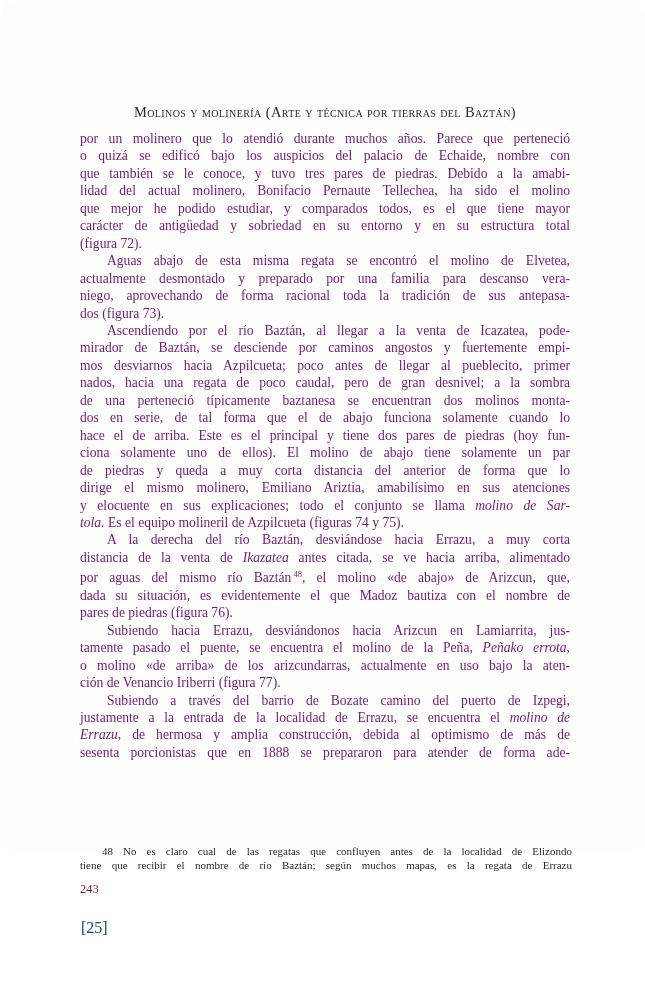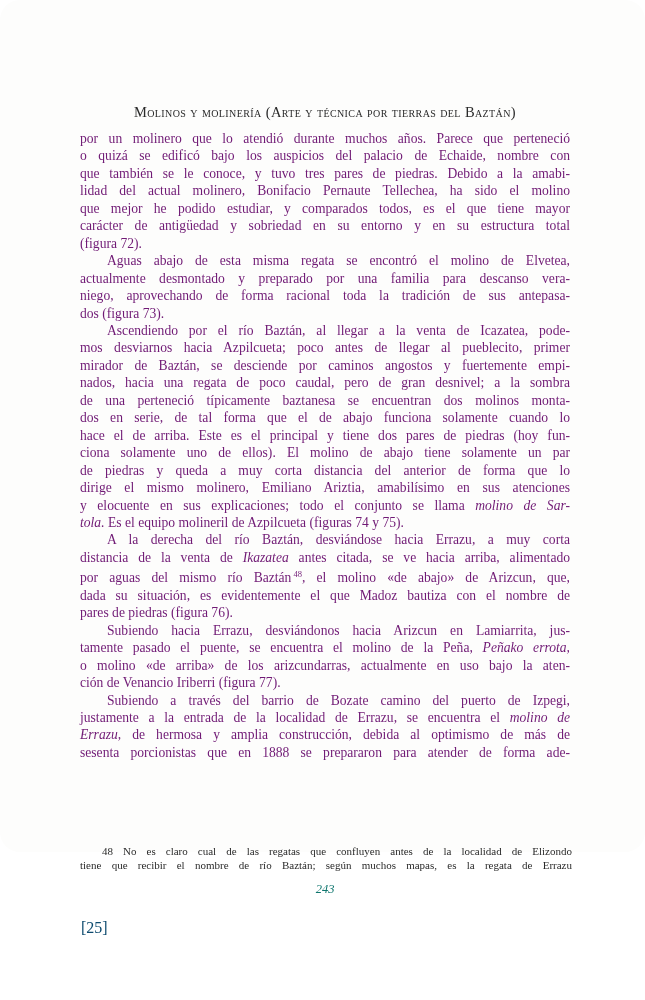--- a/index.html
+++ b/index.html
@@ -74,24 +74,23 @@
     left: 81px;
     font-size: 16px;
     color: #0c4a6e;
     margin-top: 37px;
   }
   .footer-right {
     position: absolute;
     top: 882px;
     left: 80px;
     width: 490px;
-    text-align: center;
+    text-align: left;
     font-size: 12.5px;
-    color: #0f766e;
-    font-style: italic;
+    color: #7f1d1d;
   }
 </style>
 </head>
 <body>
 
 <div class="page">
 
   <div class="running-head">Molinos y molinería (Arte y técnica por tierras del Baztán)</div>
 
   <div class="content" id="body-text">
@@ -100,22 +99,22 @@
       <div class="line"><span>que también se le conoce, y tuvo tres pares de piedras. Debido a la amabi-</span></div>
       <div class="line"><span>lidad del actual molinero, Bonifacio Pernaute Tellechea, ha sido el molino</span></div>
       <div class="line"><span>que mejor he podido estudiar, y comparados todos, es el que tiene mayor</span></div>
       <div class="line"><span>carácter de antigüedad y sobriedad en su entorno y en su estructura total</span></div>
       <div class="line line-end"><span>(figura 72).</span></div>
       <div class="line line-indent"><span>Aguas abajo de esta misma regata se encontró el molino de Elvetea,</span></div>
       <div class="line"><span>actualmente desmontado y preparado por una familia para descanso vera-</span></div>
       <div class="line"><span>niego, aprovechando de forma racional toda la tradición de sus antepasa-</span></div>
       <div class="line line-end"><span>dos (figura 73).</span></div>
       <div class="line line-indent"><span>Ascendiendo por el río Baztán, al llegar a la venta de Icazatea, pode-</span></div>
+      <div class="line"><span>mirador de Baztán, se desciende por caminos angostos y fuertemente empi-</span></div>
       <div class="line"><span>mos desviarnos hacia Azpilcueta; poco antes de llegar al pueblecito, primer</span></div>
-      <div class="line"><span>mirador de Baztán, se desciende por caminos angostos y fuertemente empi-</span></div>
       <div class="line"><span>nados, hacia una regata de poco caudal, pero de gran desnivel; a la sombra</span></div>
       <div class="line"><span>de una perteneció típicamente baztanesa se encuentran dos molinos monta-</span></div>
       <div class="line"><span>dos en serie, de tal forma que el de abajo funciona solamente cuando lo</span></div>
       <div class="line"><span>hace el de arriba. Este es el principal y tiene dos pares de piedras (hoy fun-</span></div>
       <div class="line"><span>ciona solamente uno de ellos). El molino de abajo tiene solamente un par</span></div>
       <div class="line"><span>de piedras y queda a muy corta distancia del anterior de forma que lo</span></div>
       <div class="line"><span>dirige el mismo molinero, Emiliano Ariztia, amabilísimo en sus atenciones</span></div>
       <div class="line"><span>y elocuente en sus explicaciones; todo el conjunto se llama </span><span class="it">molino de Sar-</span></div>
       <div class="line line-end"><span class="it">tola.</span><span> Es el equipo molineril de Azpilcueta (figuras 74 y 75).</span></div>
       <div class="line line-indent"><span>A la derecha del río Baztán, desviándose hacia Errazu, a muy corta</span></div>

